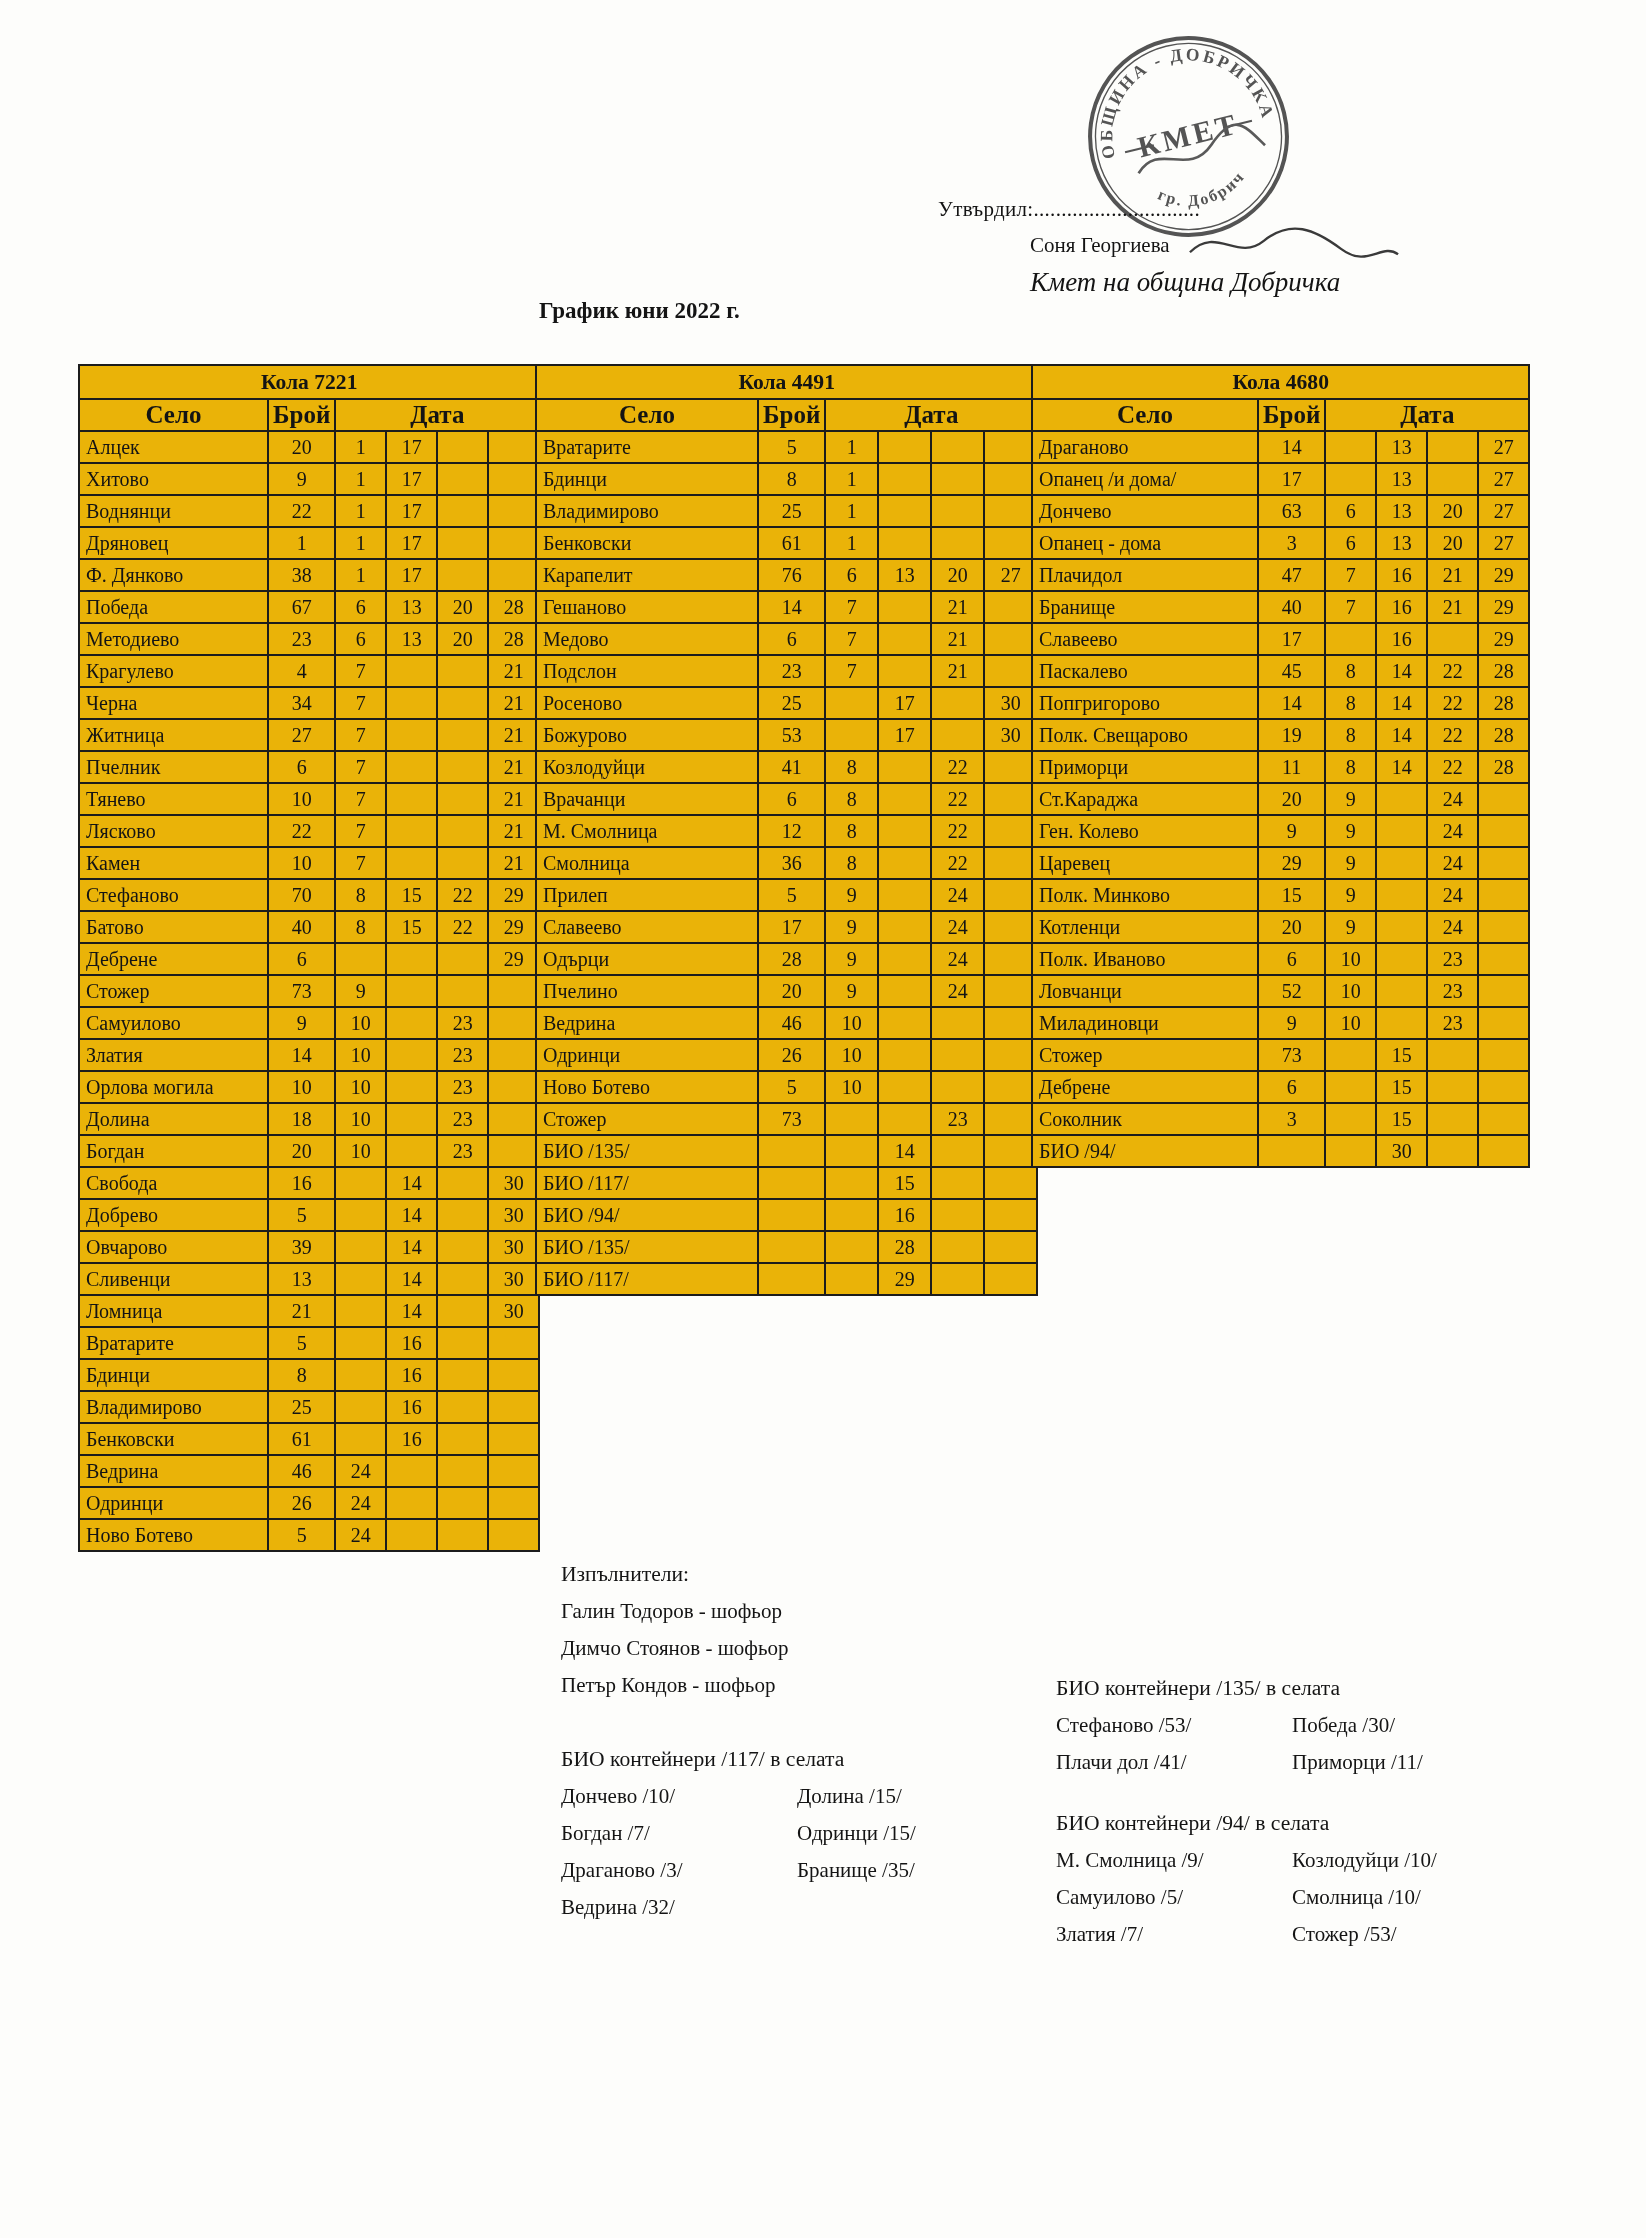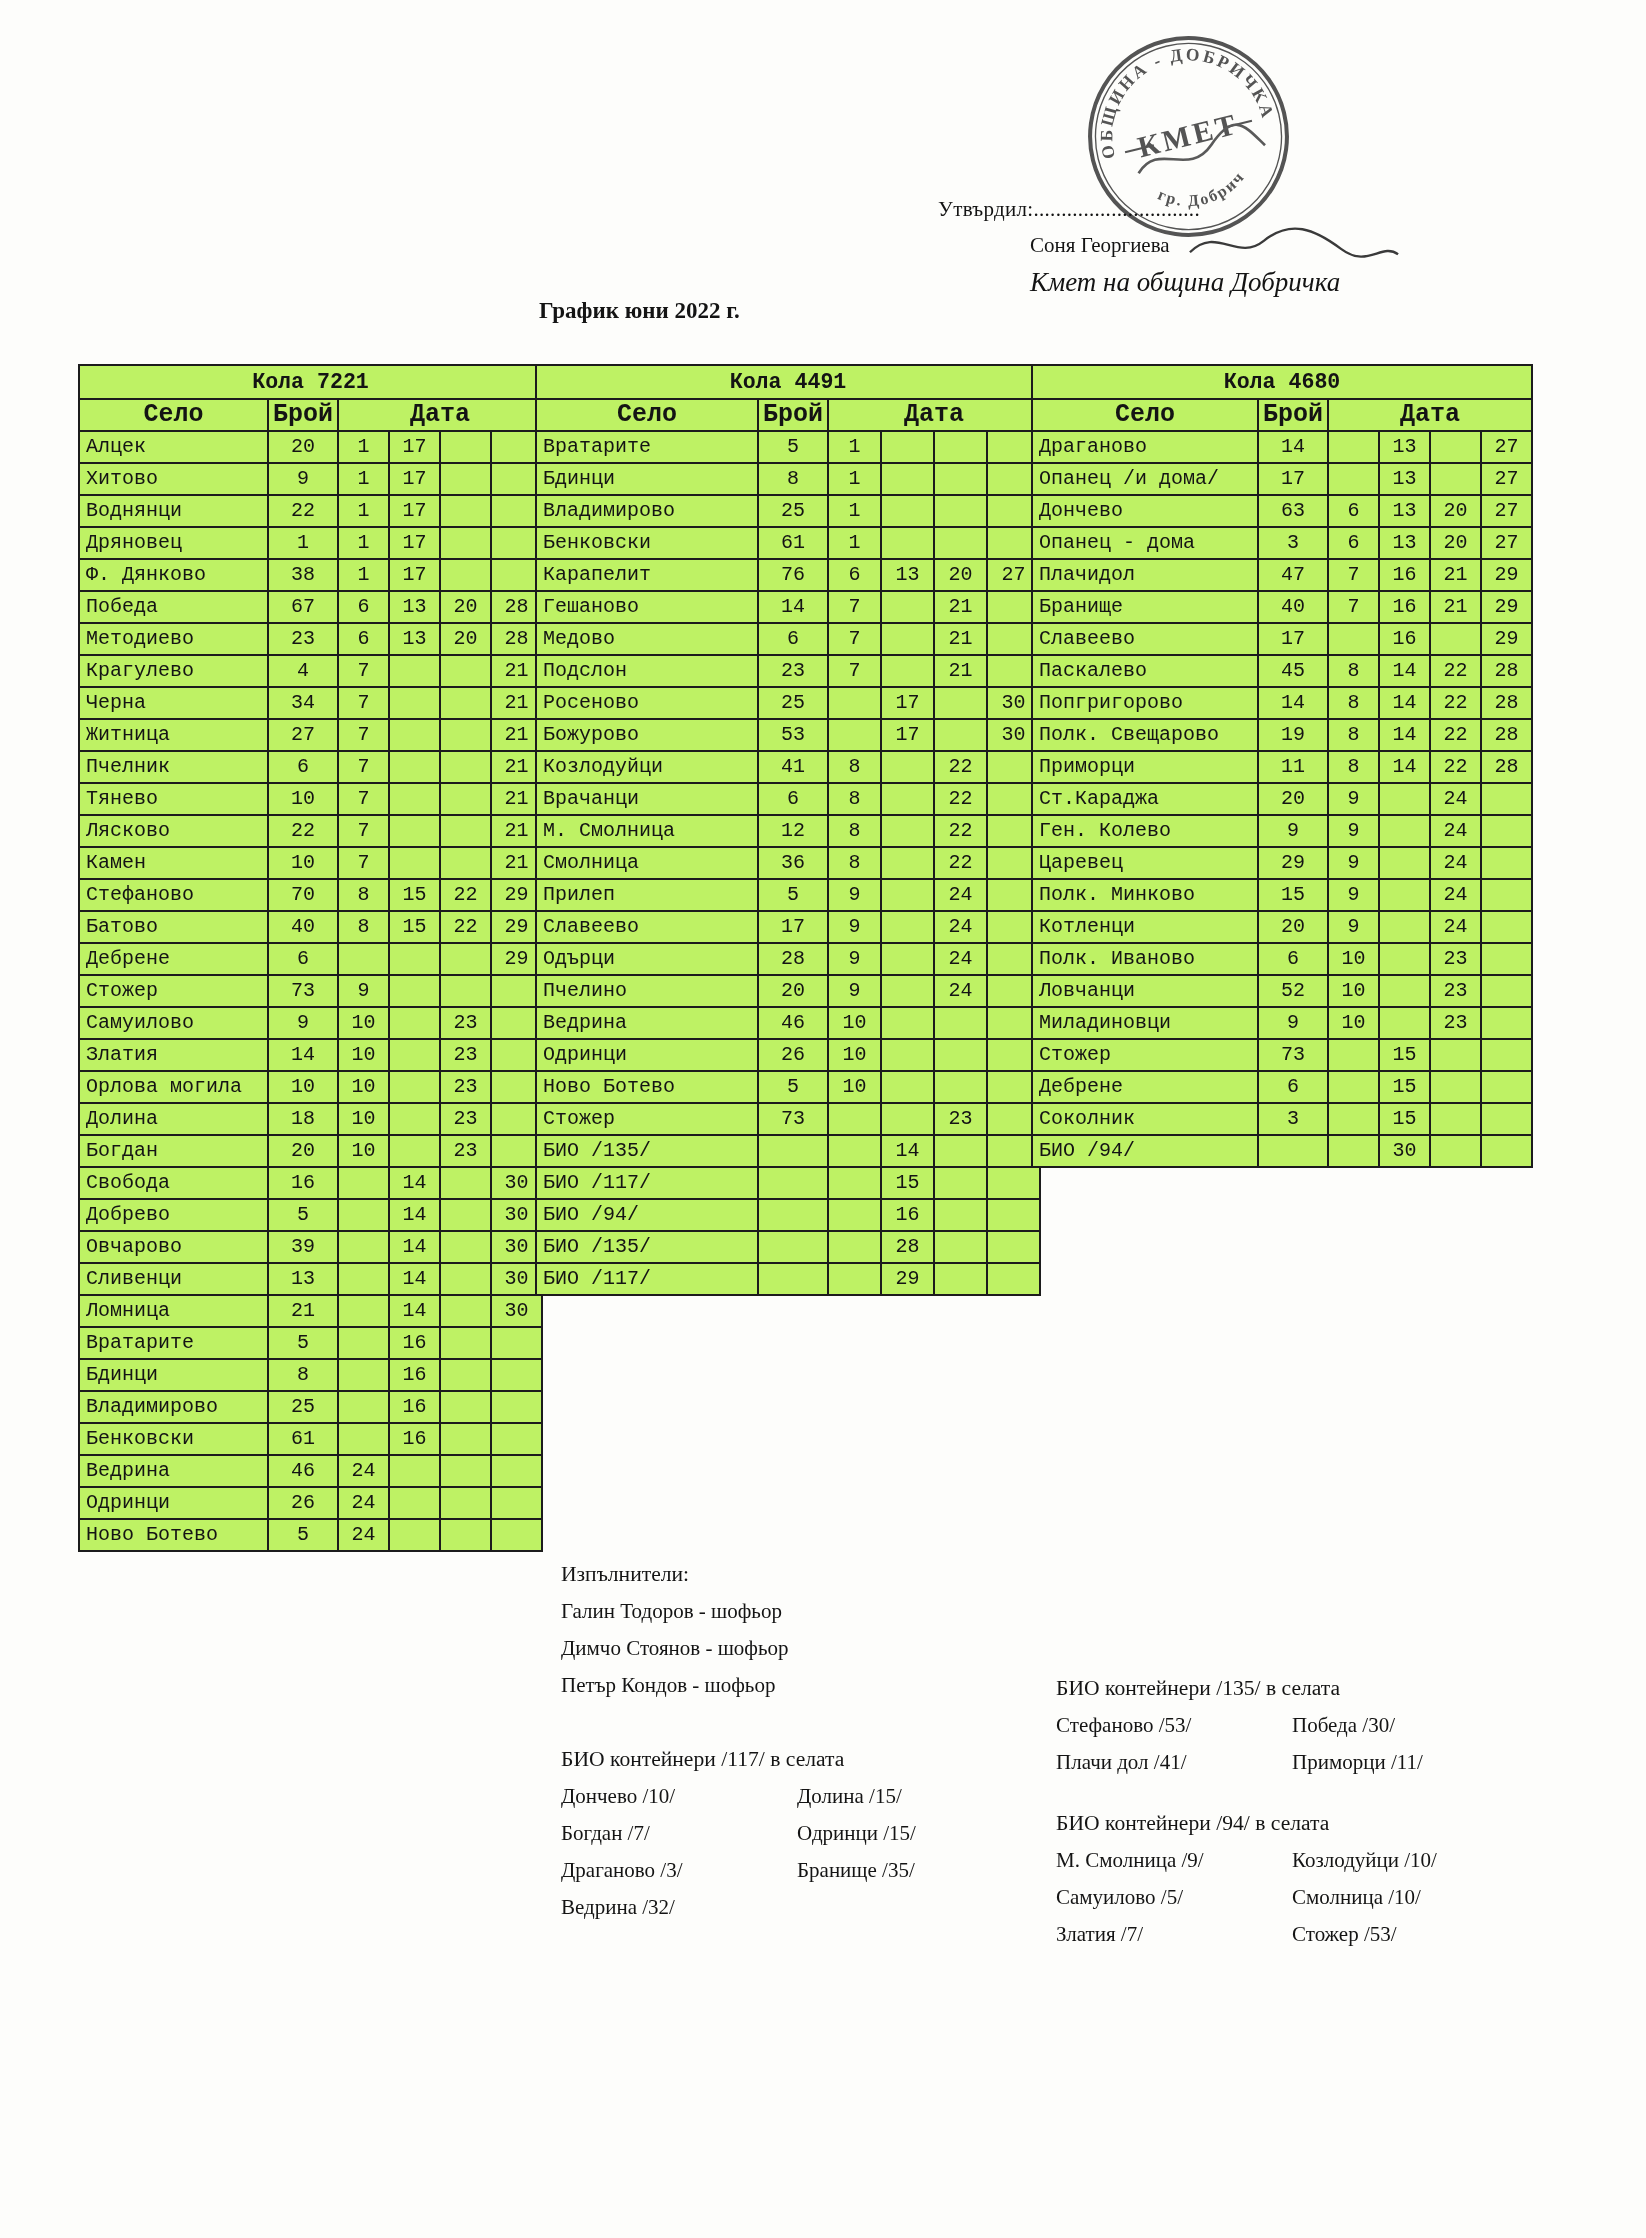--- a/index.html
+++ b/index.html
@@ -17,21 +17,21 @@
   }
   .abs { position:absolute; }
 
   
   .approve-line { font-size:21px; letter-spacing:0.3px; }
   .signer       { font-size:21px; }
   .signer-title { font-size:27px; font-style:italic; }
   .doc-title    { font-size:23px; font-weight:bold; }
 
   
-  .tbl table { border-collapse:collapse; table-layout:fixed; background:#bef264;font-family:Liberation Mono, monospace; }
+  .tbl table { border-collapse:collapse; table-layout:fixed; background:#eab308; }
   .tbl th, .tbl td {
     border:2px solid #1c1c1c;
     height:30px;
     font-size:20px;
     line-height:30px;
     padding:0 4px;
     white-space:nowrap;
     overflow:hidden;
   }
   .tbl th { font-weight:bold; text-align:center; font-size:25px; }

